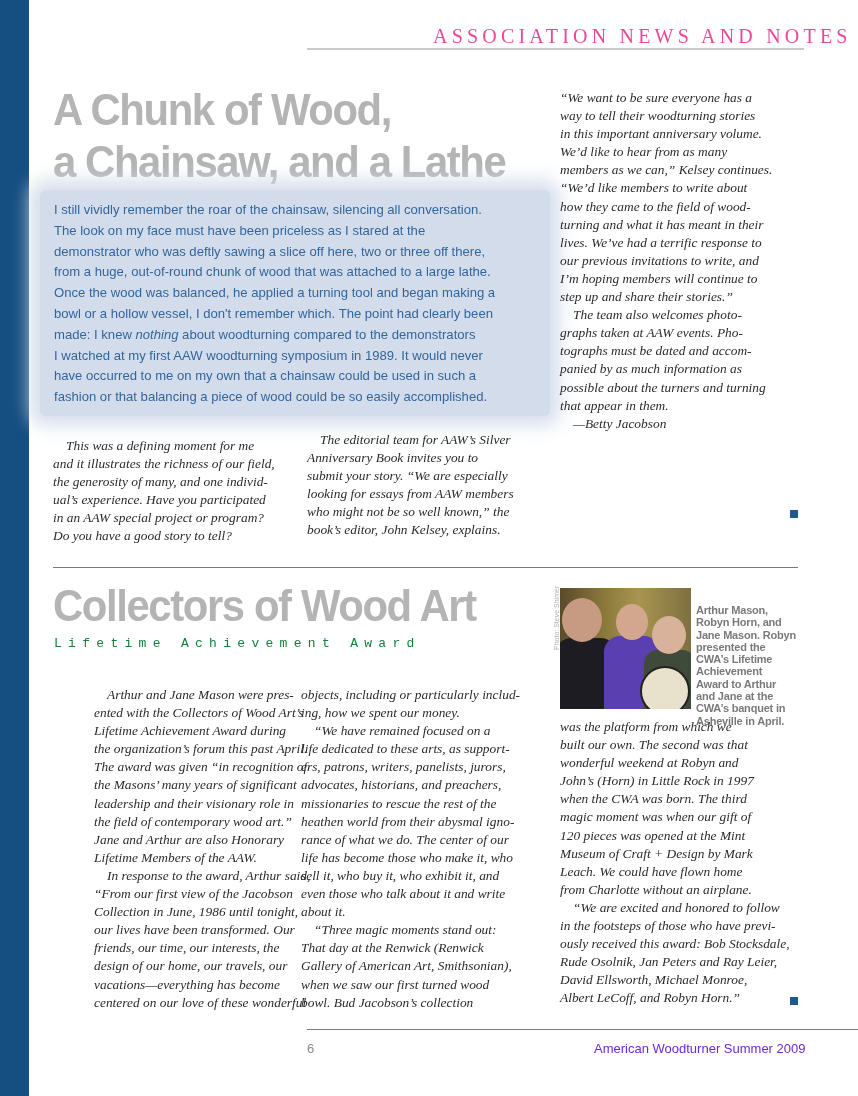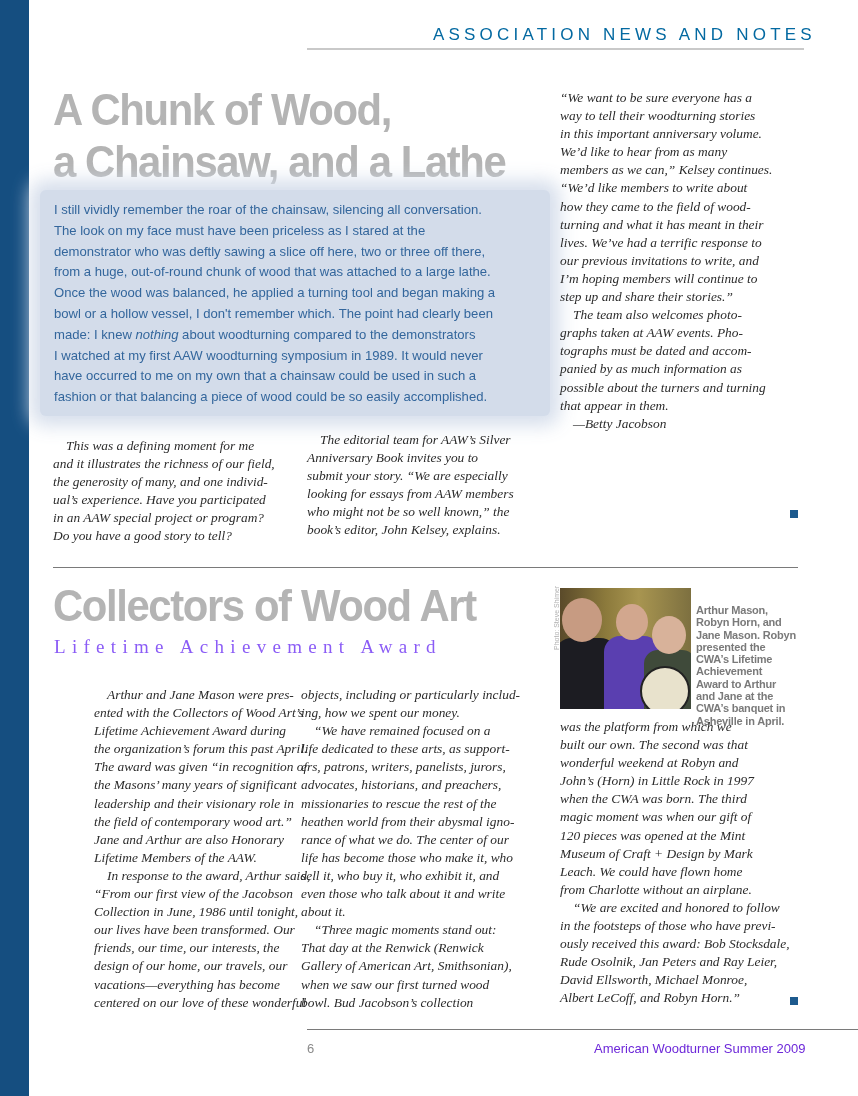--- a/index.html
+++ b/index.html
@@ -3,22 +3,22 @@
 <meta charset="utf-8">
 <style>
   * { margin: 0; padding: 0; box-sizing: border-box; }
   html, body { width: 858px; height: 1096px; background: #ffffff; overflow: hidden; }
   body { position: relative; font-family: "Liberation Serif", serif; color: #2a2a2a; }
 
   .left-bar { position: absolute; left: 0; top: 0; width: 29px; height: 1096px; background: #154e80; }
 
   .section-header {
     position: absolute; left: 433px; top: 25px;
-    font-family: Liberation Sans, sans-serif; font-size: 17px;
-    letter-spacing: 4.2px; color: #0369a1;
+    font-family: Liberation Serif, serif; font-size: 20px;
+    letter-spacing: 4.2px; color: #ec4899;
   }
   .section-rule { position: absolute; left: 307px; top: 48px; width: 497px; height: 2px; background: #c9c9c9; }
 
   .headline {
     position: absolute; left: 53px; top: 84px;
     font-family: "Liberation Sans", sans-serif; font-weight: bold;
     font-size: 45px; line-height: 52px; color: #b4b4b4;
     letter-spacing: -1.5px; transform: scaleX(0.93); transform-origin: left top;
   }
 
@@ -44,22 +44,22 @@
   .mid-rule { position: absolute; left: 53px; top: 567px; width: 745px; height: 1px; background: #7a7a7a; }
 
   .headline2 {
     position: absolute; left: 53px; top: 580px;
     font-family: "Liberation Sans", sans-serif; font-weight: bold;
     font-size: 45px; line-height: 52px; color: #b4b4b4;
     letter-spacing: -1.5px; transform: scaleX(0.93); transform-origin: left top;
   }
   .subhead {
     position: absolute; left: 54px; top: 636px;
-    font-family: Liberation Serif, serif; font-size: 19px;
-    letter-spacing: 6.3px; color: #8b5cf6;
+    font-family: Liberation Mono, monospace; font-size: 13px;
+    letter-spacing: 6.3px; color: #15803d;
   }
 
   .photo {
     position: absolute; left: 560px; top: 588px; width: 131px; height: 121px;
     background: linear-gradient(90deg, #5a4a2a 0%, #8c7a3c 35%, #a89550 60%, #7d7040 100%);
     overflow: hidden;
   }
   .photo .p1 { position: absolute; left: 2px; top: 10px; width: 40px; height: 44px; border-radius: 50%; background: #c79b82; }
   .photo .p1b { position: absolute; left: -6px; top: 50px; width: 64px; height: 75px; border-radius: 18px 18px 0 0; background: #1c1c22; }
   .photo .p2 { position: absolute; left: 56px; top: 16px; width: 32px; height: 36px; border-radius: 50%; background: #d2a78e; }

